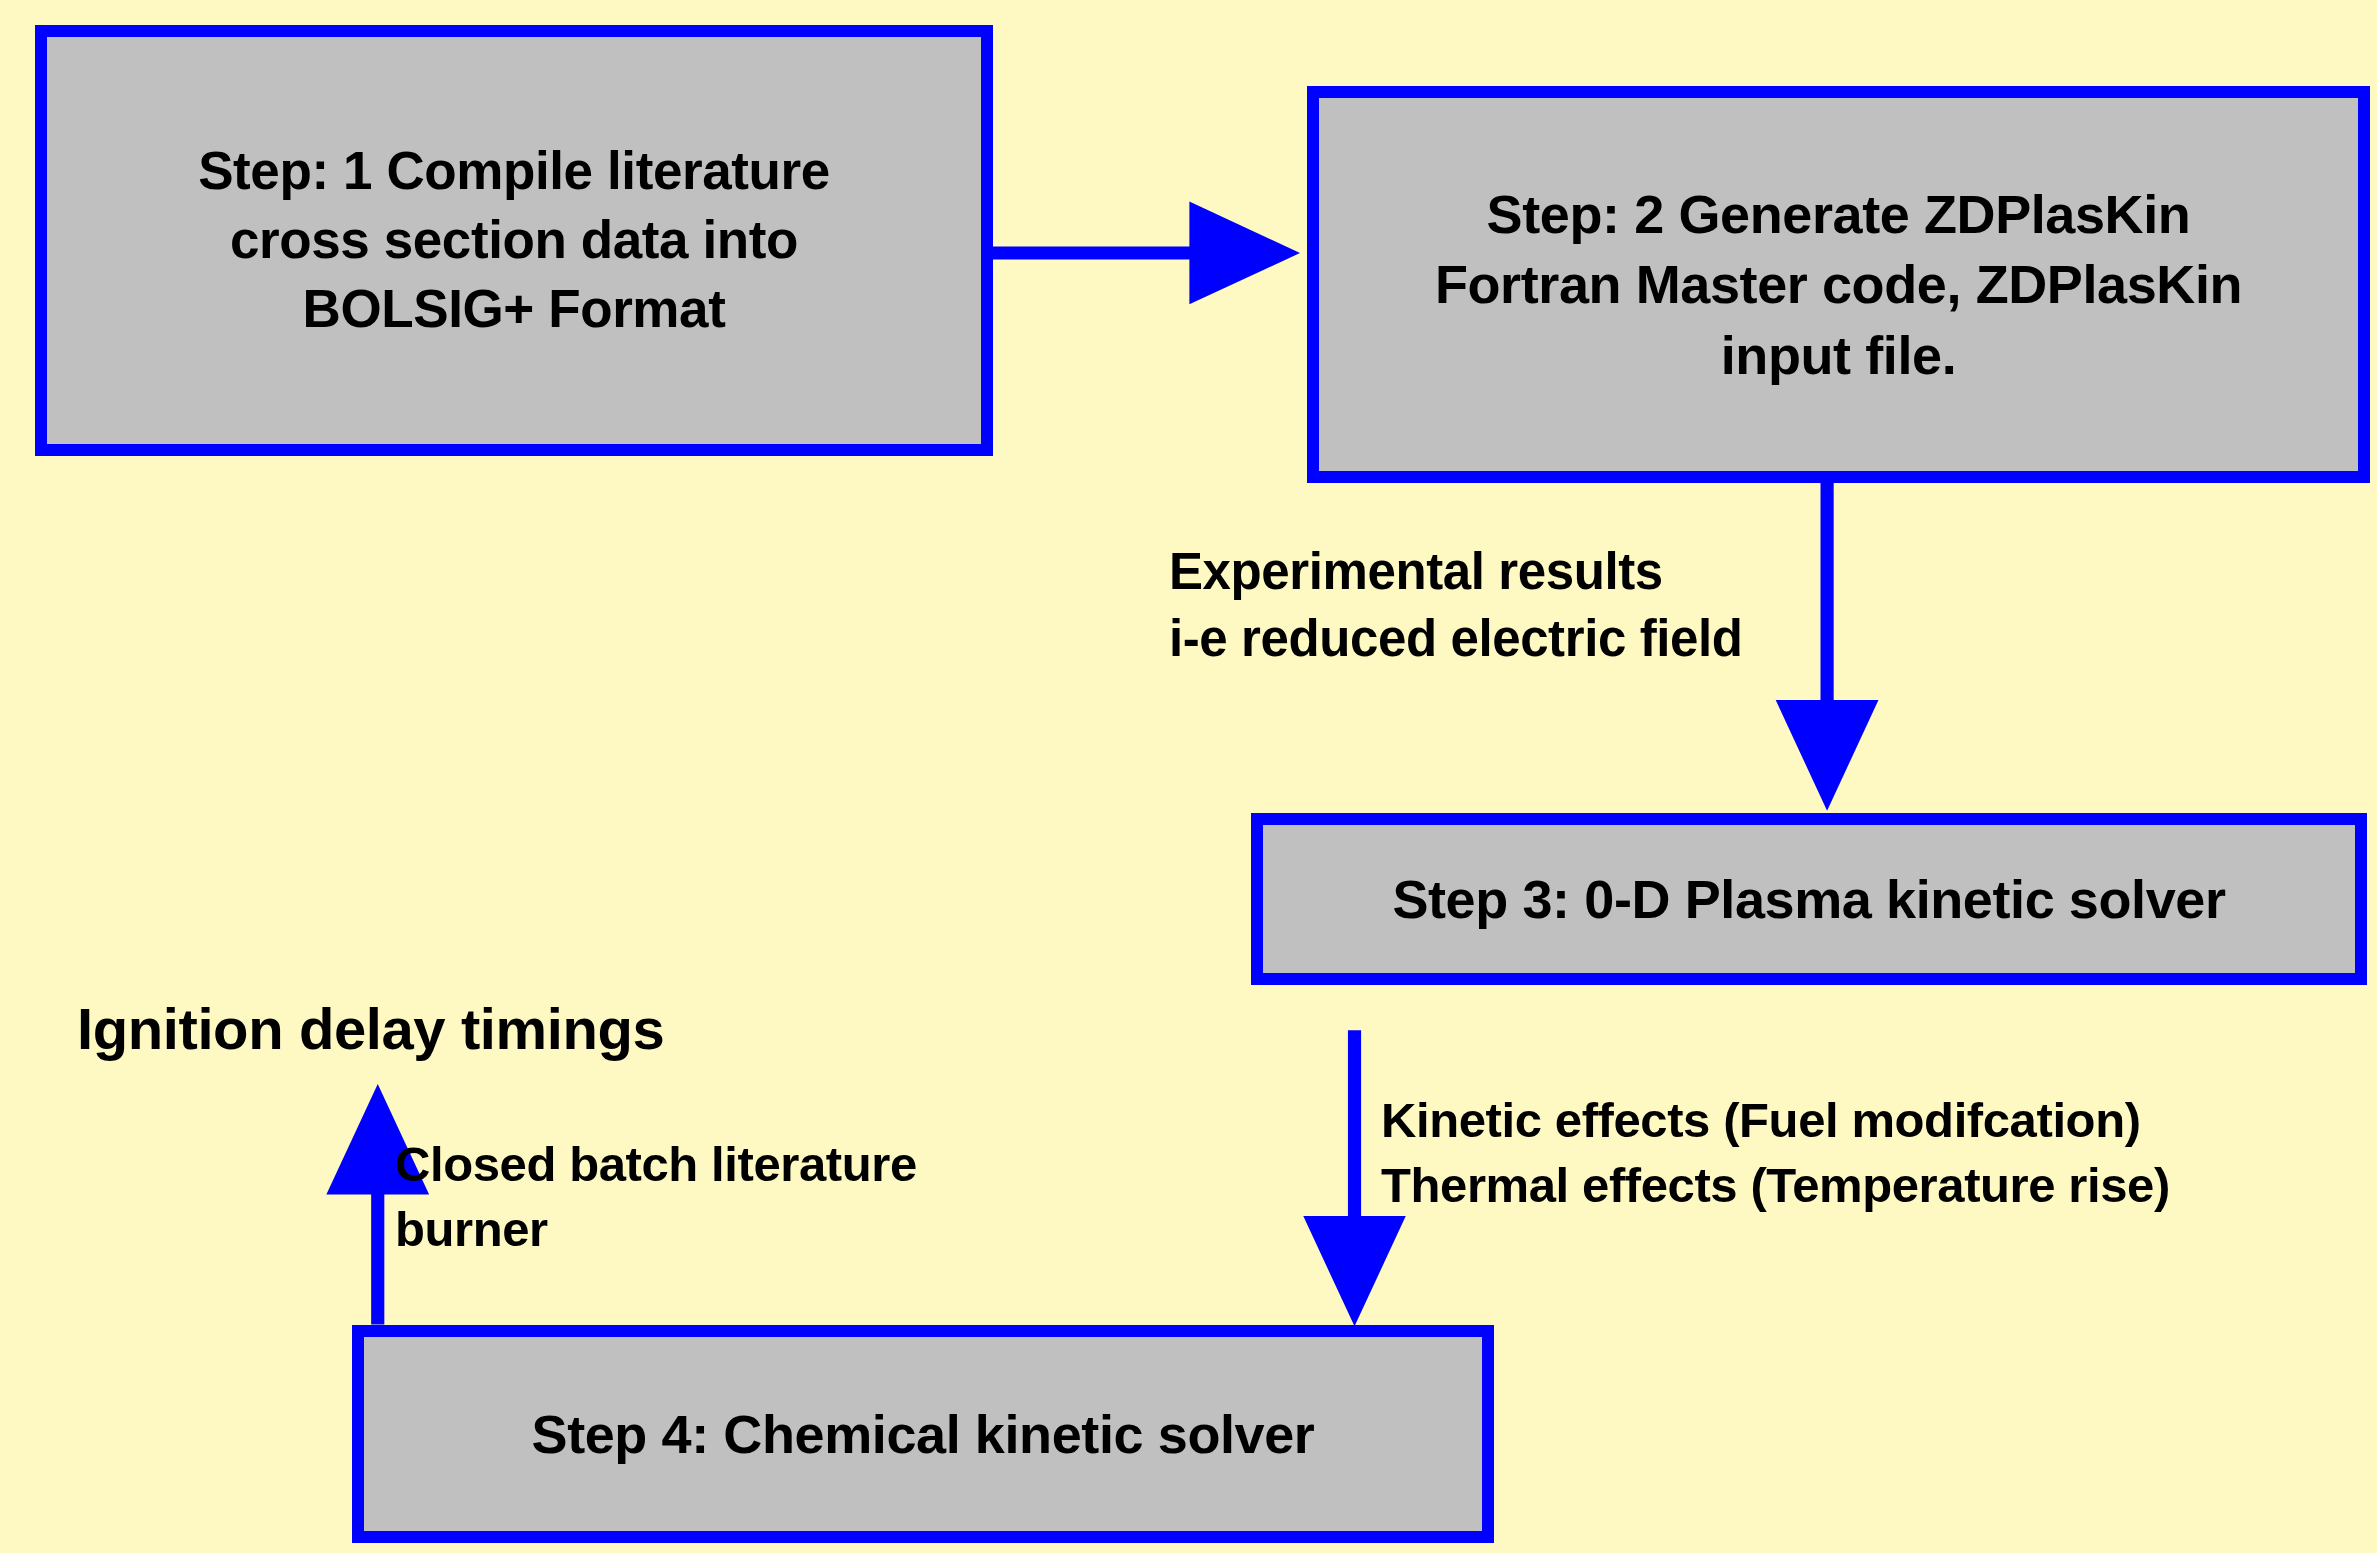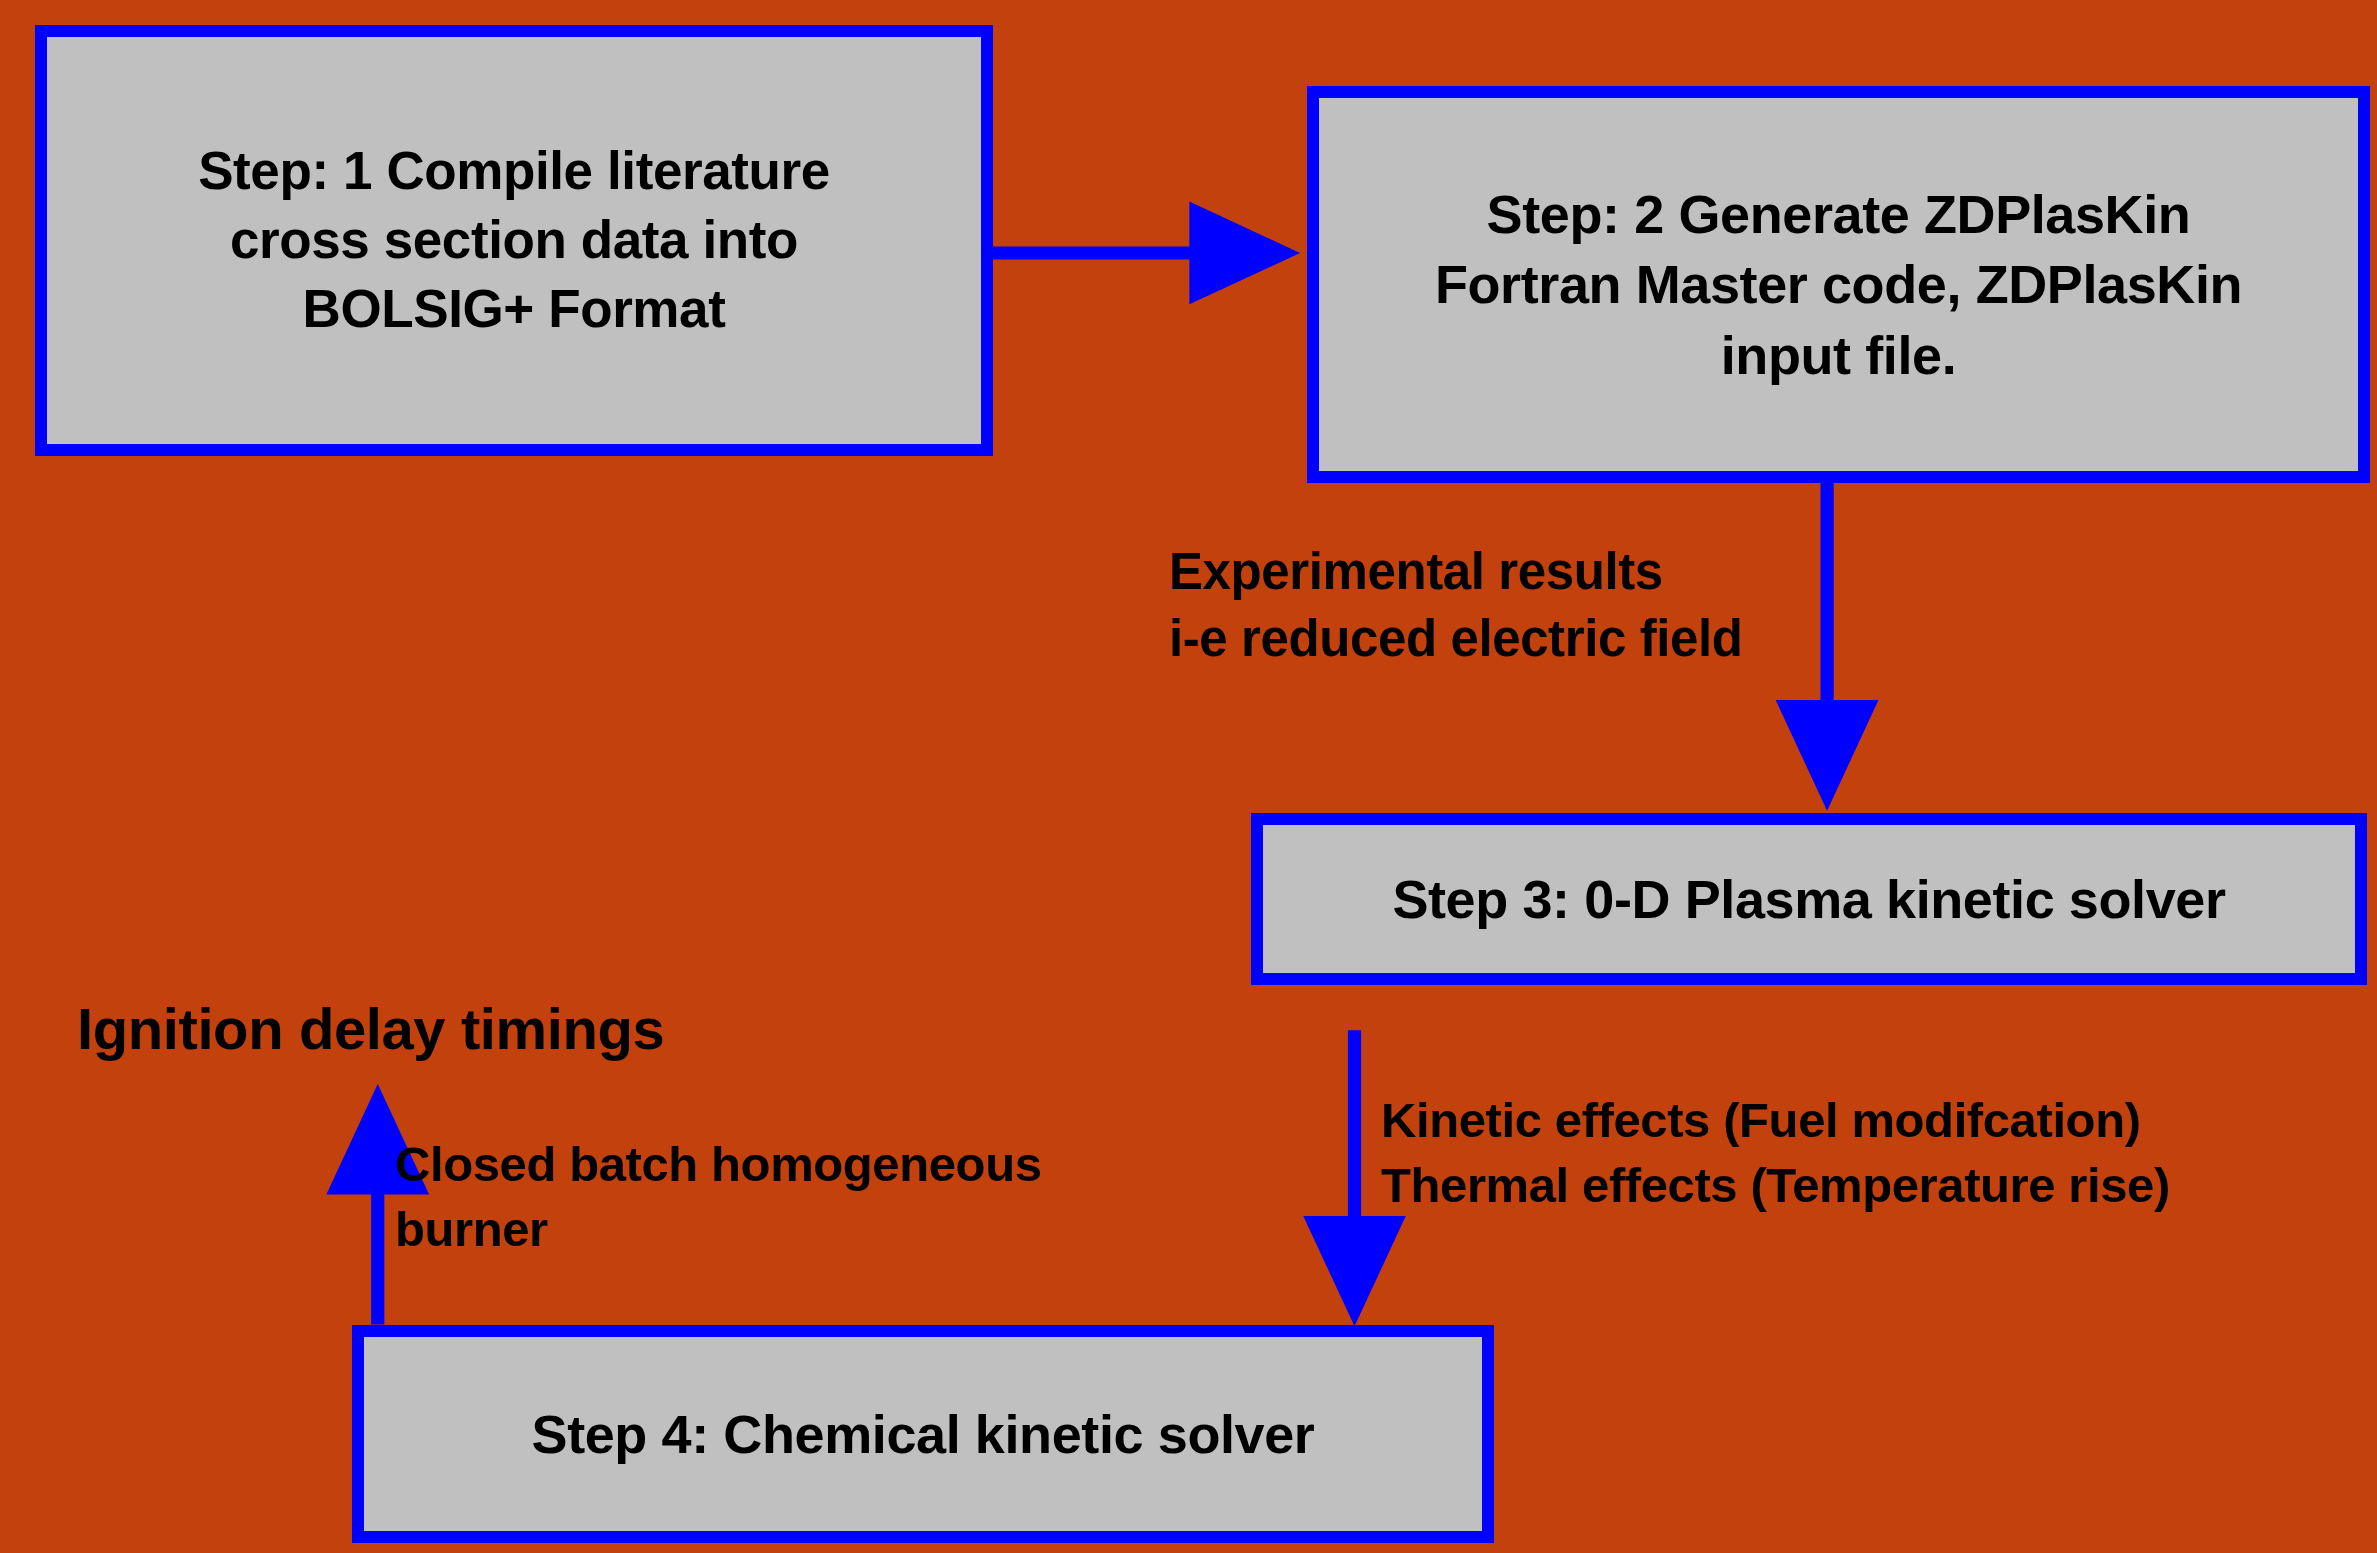--- a/index.html
+++ b/index.html
@@ -7,21 +7,21 @@
     padding: 0;
     background: #ffffff;
   }
   body {
     font-family: "Liberation Sans", sans-serif;
   }
   #canvas {
     position: relative;
     width: 2377px;
     height: 1553px;
-    background: #c2410c;
+    background: #fef9c3;
     overflow: hidden;
   }
   .node {
     position: absolute;
     box-sizing: border-box;
     background: #c0c0c0;
     border: 12.3px solid #0000ff;
     display: flex;
     align-items: center;
     justify-content: center;
@@ -112,17 +112,17 @@
   </div>
 
   <div class="free-text" id="text-experimental">Experimental results
 i-e reduced electric field</div>
 
   <div class="free-text" id="text-effects">Kinetic effects (Fuel modifcation)
 Thermal effects (Temperature rise)</div>
 
   <div class="free-text" id="text-ignition">Ignition delay timings</div>
 
-  <div class="free-text" id="text-burner">Closed batch homogeneous
+  <div class="free-text" id="text-burner">Closed batch literature
 burner</div>
 
 </div>
 
 
 </body></html>

